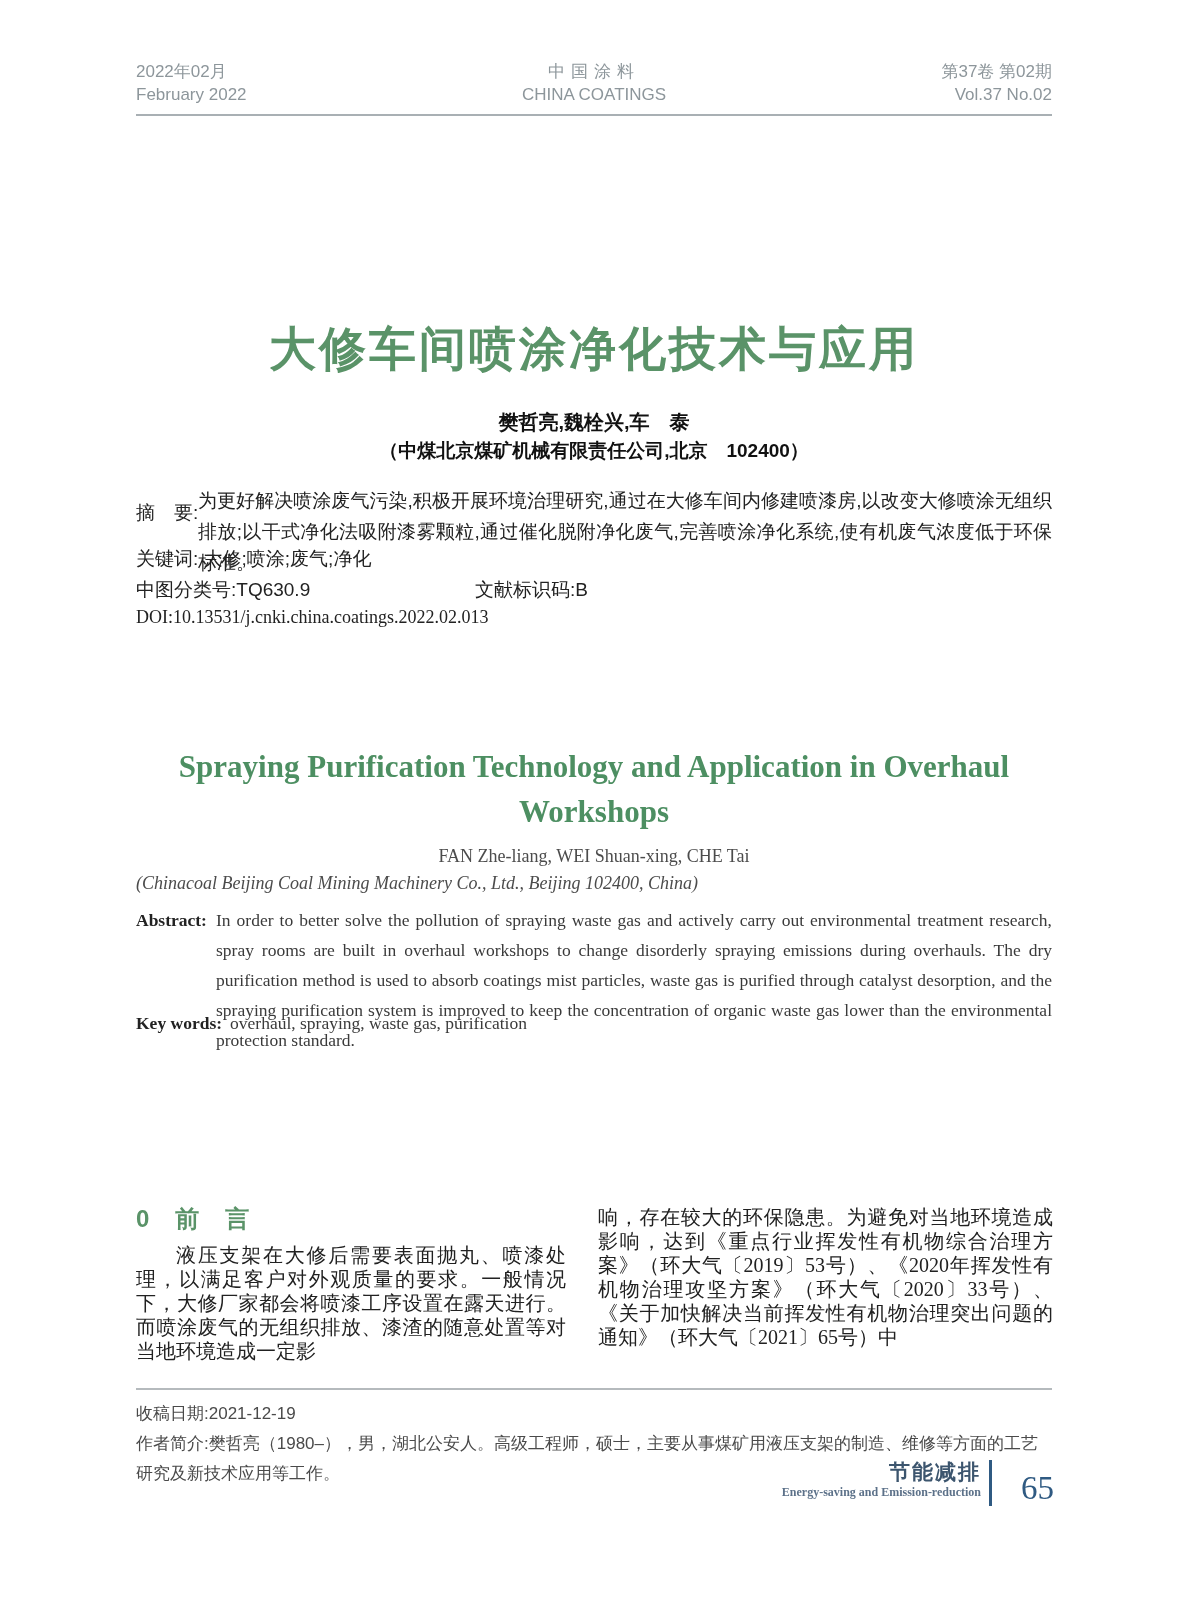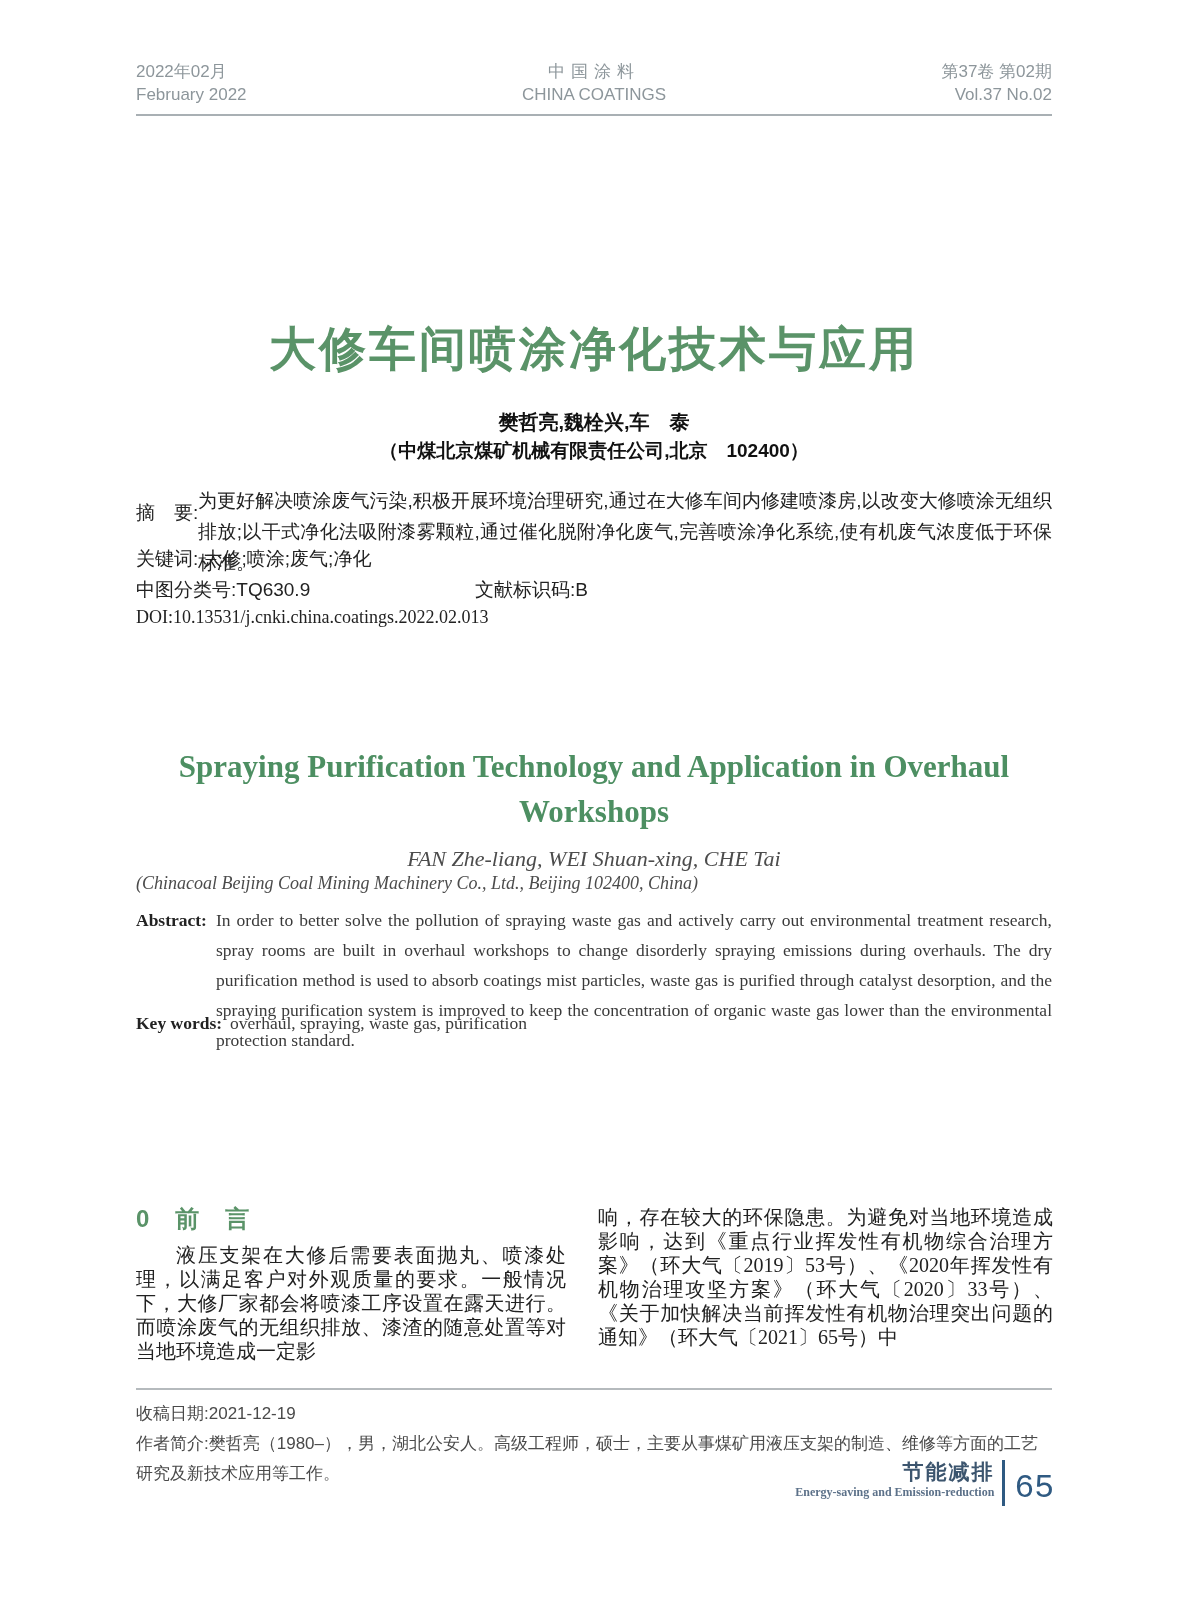--- a/index.html
+++ b/index.html
@@ -56,21 +56,21 @@
   }
 
   
   .title-en {
     left:136px; top:744px; width:916px; text-align:center;
     font-family:"Liberation Serif", serif; font-weight:bold;
     font-size:31px; line-height:45px; color:#4d8f62;
   }
   .authors-en {
     left:136px; top:846px; width:916px; text-align:center;
-    font-family:"Liberation Serif", serif; font-size:22px; color:#4c4c4c;font-style:italic;
+    font-family:"Liberation Serif", serif; font-size:18px; color:#4c4c4c;
   }
   .affiliation-en {
     left:136px; top:873px; width:916px; 
     font-family:"Liberation Serif", serif; font-style:italic; font-size:18px; color:#4c4c4c;
   }
   .abstract-en {
     left:136px; top:905px; width:916px;
     font-family:"Liberation Serif", serif; font-size:17.5px; line-height:30px; color:#3a3a3a;
   }
   .abstract-en .hang-label { position:absolute; left:0; top:0; font-weight:bold; color:#222; }
@@ -103,21 +103,21 @@
 
   
   .page-footer {
     right:133px; top:1460px;
     display:flex; 
   }
   .pf-text { text-align:right; }
   .pf-zh { font-size:21px; font-weight:bold; letter-spacing:2px; color:#3c556e; line-height:24px; }
   .pf-en { font-family:"Liberation Serif", serif; font-weight:bold; font-size:12px; color:#5c7189; line-height:16px; }
   .pf-bar { width:3px; height:46px; background:#2f5a82; margin:0 9px 0 8px; }
-  .pf-num { font-family:Liberation Mono, monospace; font-size:33px; color:#2f5a82; padding-top:10px; }
+  .pf-num { font-family:Liberation Serif, serif; font-size:33px; color:#2f5a82; padding-top:10px;margin-left:20px; }
 </style>
 </head>
 <body>
 
 <div class="page">
 
   <div class="abs running-head">
     <div class="rh-col rh-left">
       <div class="zh">2022年02月</div>
       <div class="en">February 2022</div>

